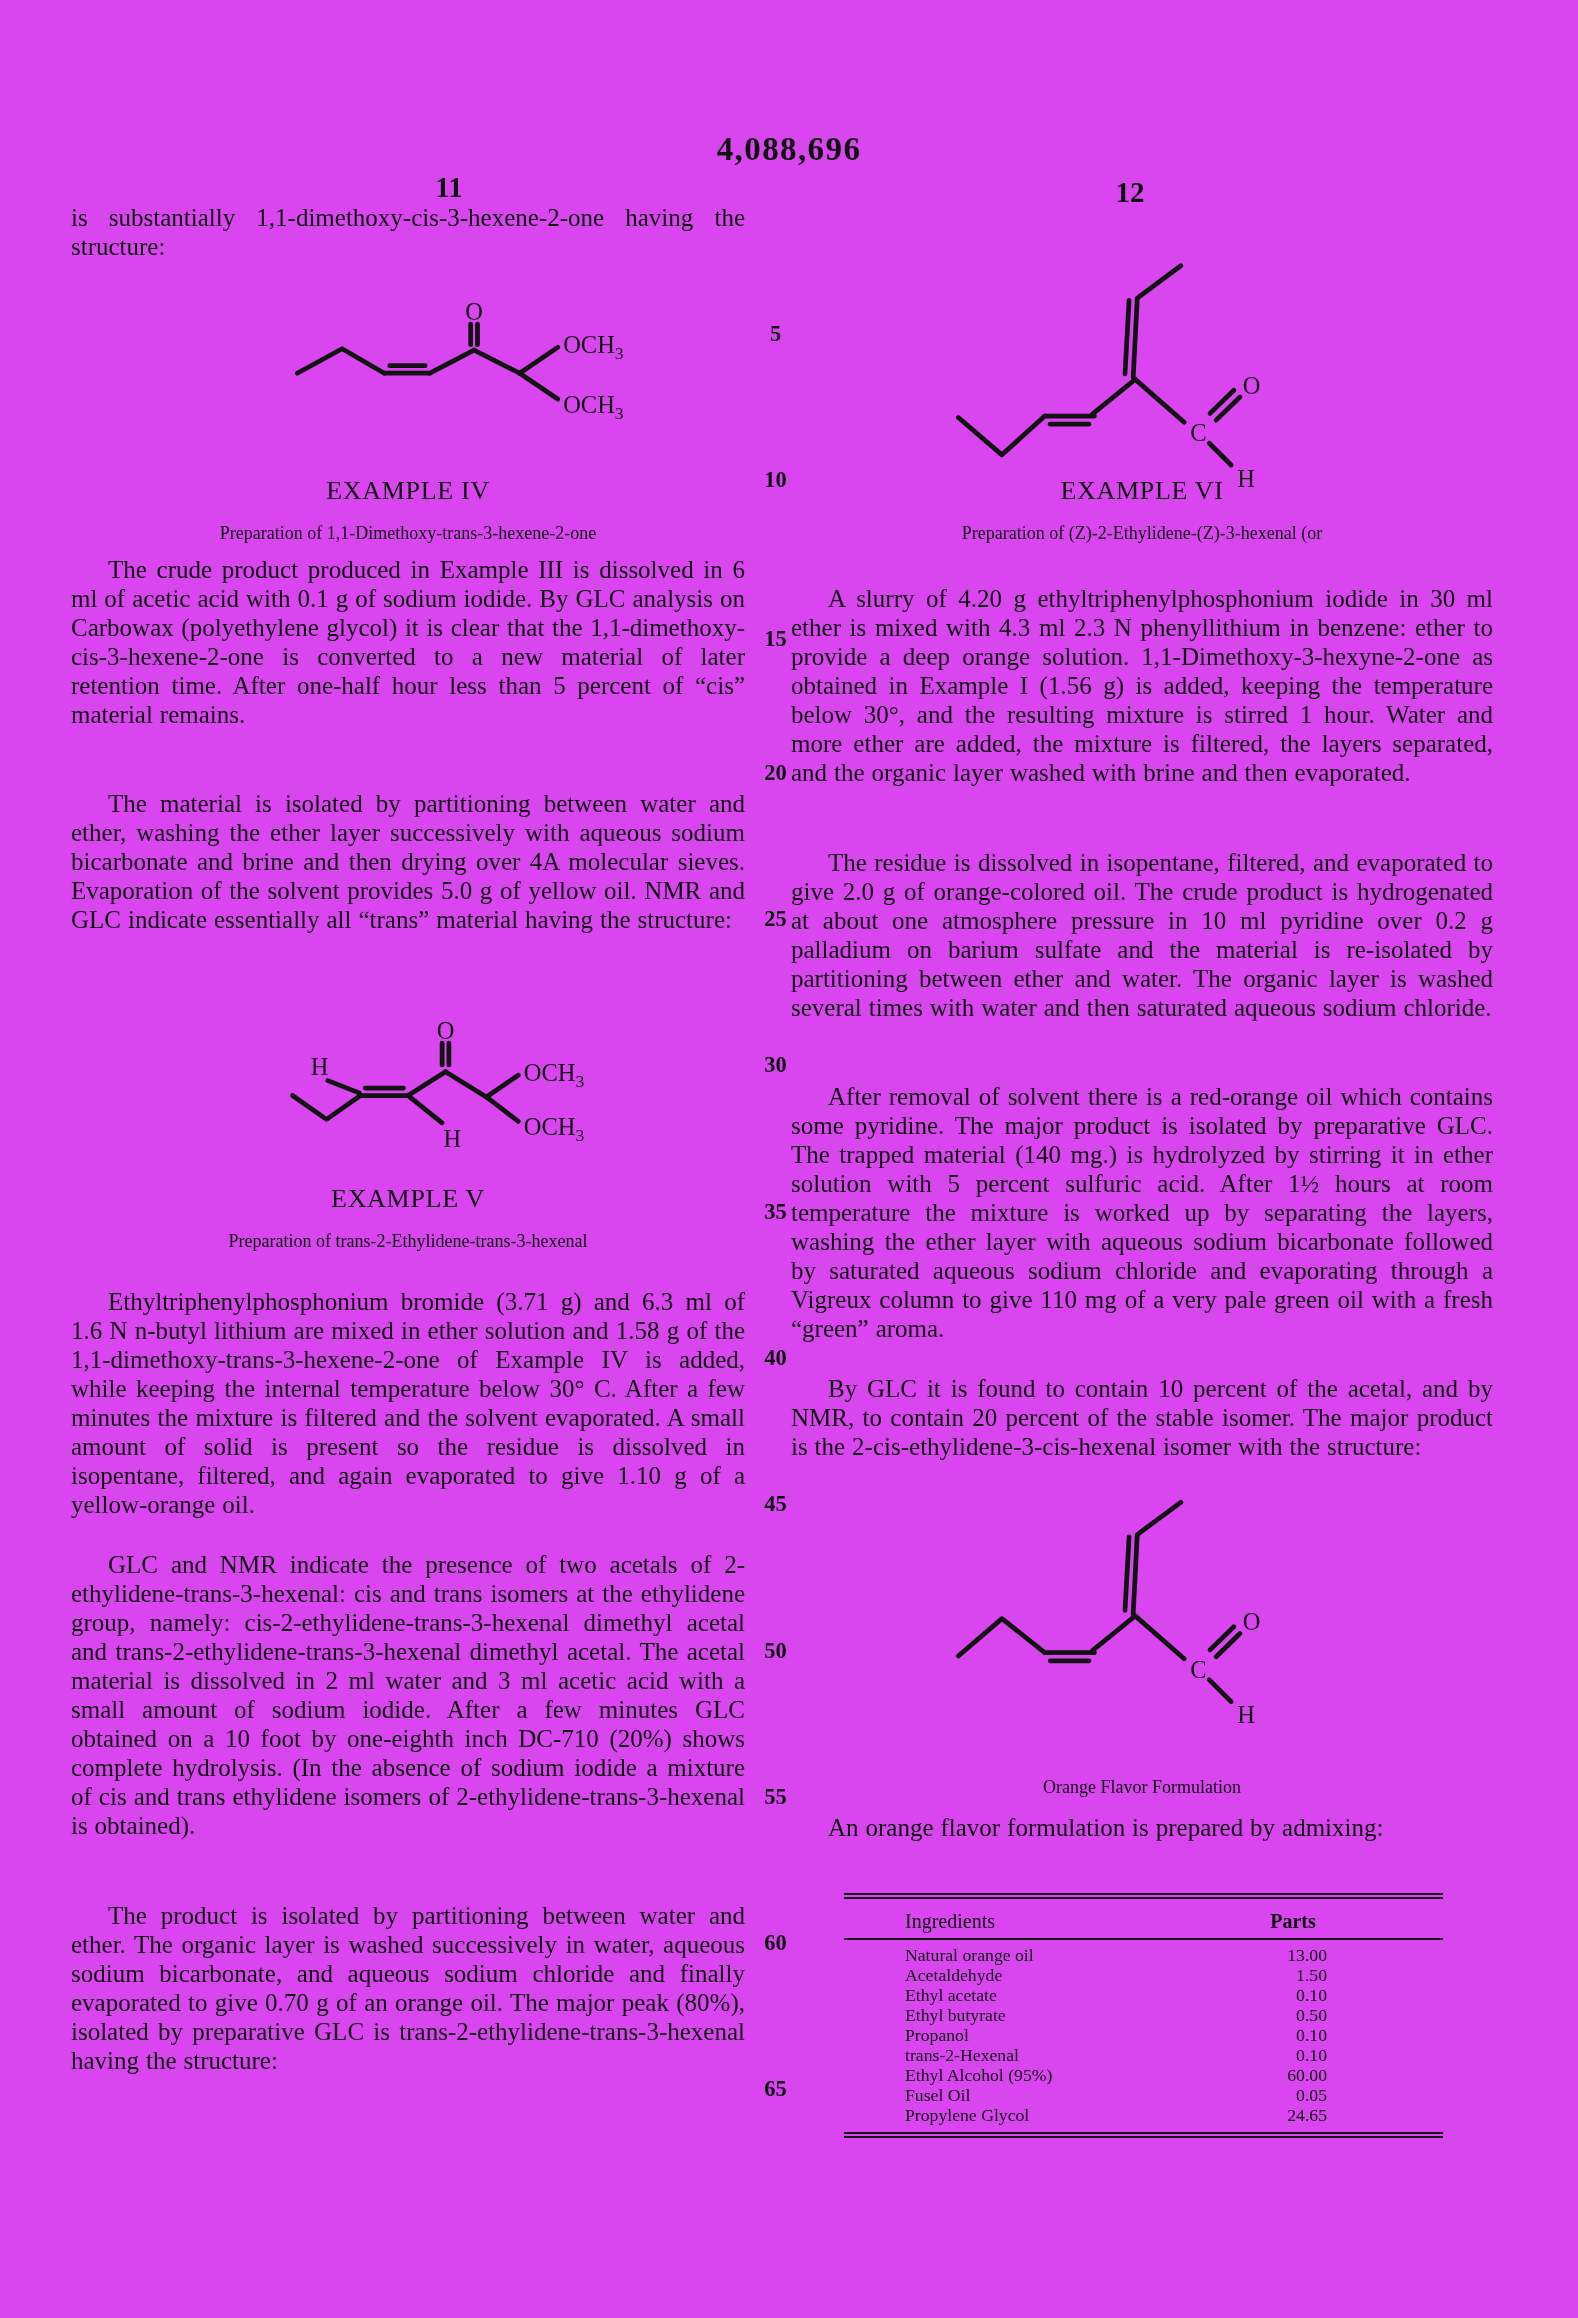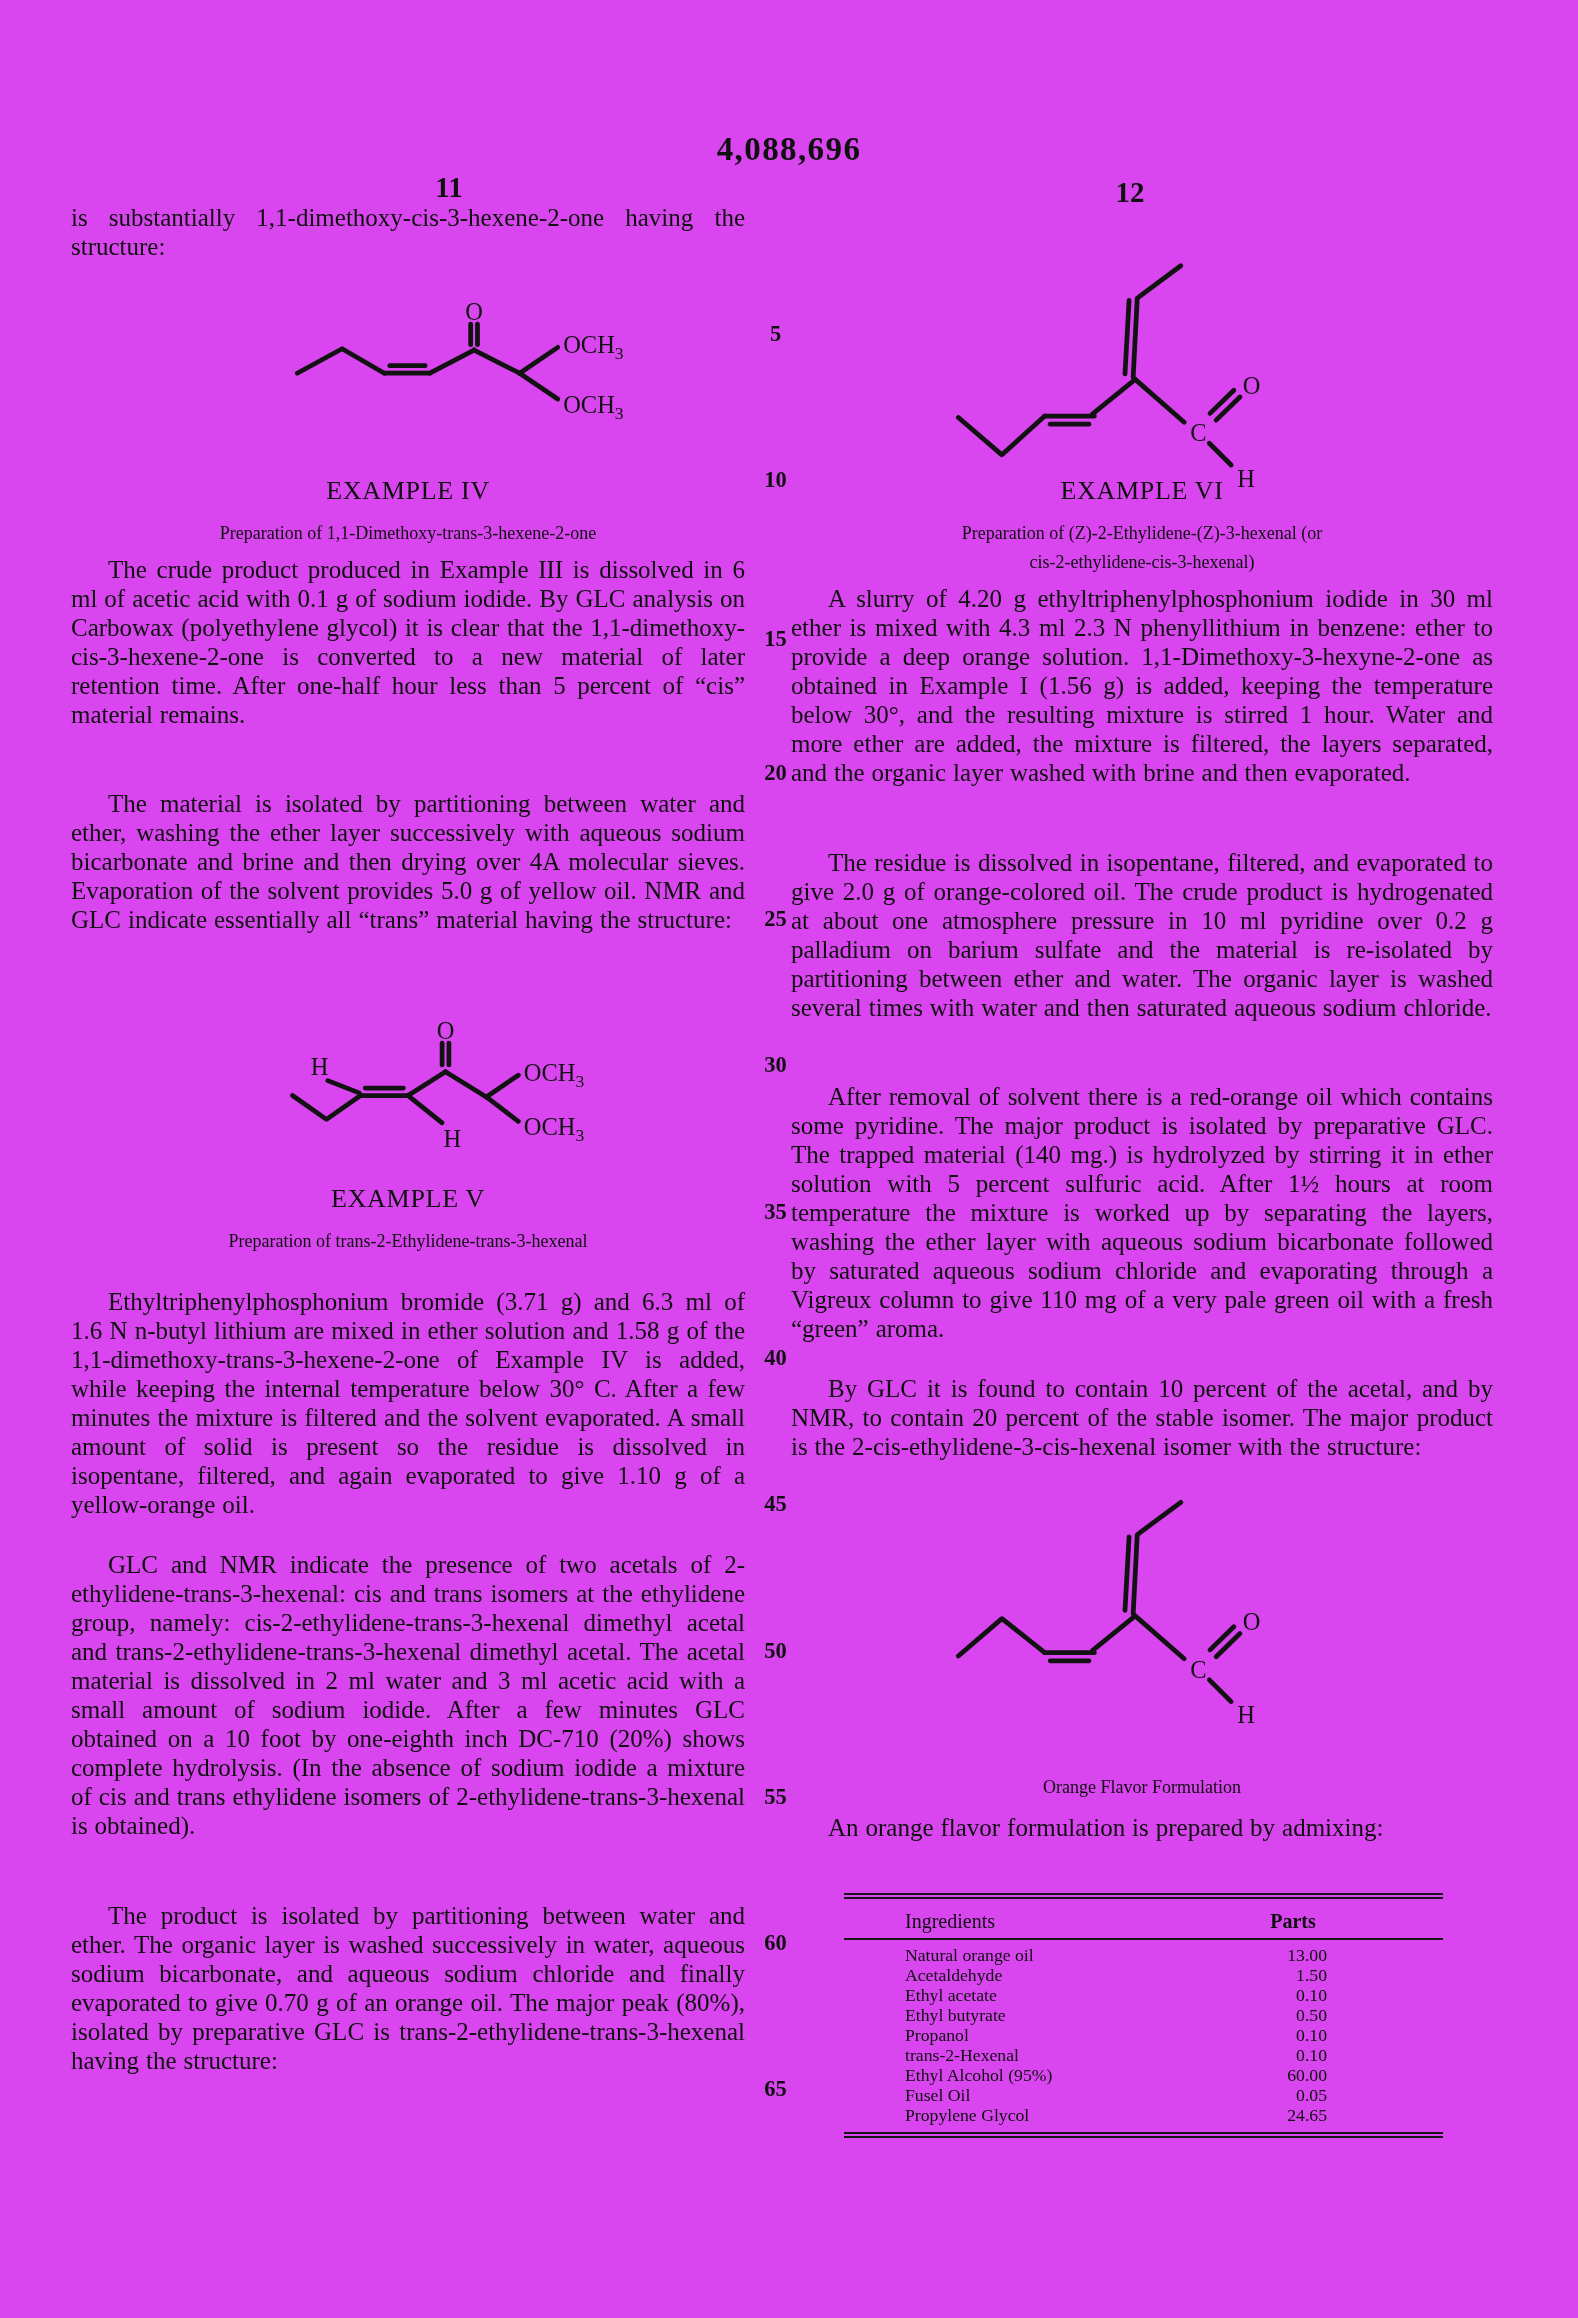--- a/index.html
+++ b/index.html
@@ -72,21 +72,20 @@
   <p class="abs body-text lcol indent" style="top:789px;">The material is isolated by partitioning between water and ether, washing the ether layer successively with aqueous sodium bicarbonate and brine and then drying over 4A molecular sieves. Evaporation of the solvent provides 5.0 g of yellow oil. NMR and GLC indicate essentially all “trans” material having the structure:</p>
 
   <div class="abs heading lcol" style="top:1184px;">EXAMPLE V</div>
   <div class="abs subheading lcol" style="top:1231px;">Preparation of trans-2-Ethylidene-trans-3-hexenal</div>
   <p class="abs body-text lcol indent" style="top:1287px;">Ethyltriphenylphosphonium bromide (3.71 g) and 6.3 ml of 1.6 N n-butyl lithium are mixed in ether solution and 1.58 g of the 1,1-dimethoxy-trans-3-hexene-2-one of Example IV is added, while keeping the internal temperature below 30° C. After a few minutes the mixture is filtered and the solvent evaporated. A small amount of solid is present so the residue is dissolved in isopentane, filtered, and again evaporated to give 1.10 g of a yellow-orange oil.</p>
   <p class="abs body-text lcol indent" style="top:1550px;">GLC and NMR indicate the presence of two acetals of 2-ethylidene-trans-3-hexenal: cis and trans isomers at the ethylidene group, namely: cis-2-ethylidene-trans-3-hexenal dimethyl acetal and trans-2-ethylidene-trans-3-hexenal dimethyl acetal. The acetal material is dissolved in 2 ml water and 3 ml acetic acid with a small amount of sodium iodide. After a few minutes GLC obtained on a 10 foot by one-eighth inch DC-710 (20%) shows complete hydrolysis. (In the absence of sodium iodide a mixture of cis and trans ethylidene isomers of 2-ethylidene-trans-3-hexenal is obtained).</p>
   <p class="abs body-text lcol indent" style="top:1901px;">The product is isolated by partitioning between water and ether. The organic layer is washed successively in water, aqueous sodium bicarbonate, and aqueous sodium chloride and finally evaporated to give 0.70 g of an orange oil. The major peak (80%), isolated by preparative GLC is trans-2-ethylidene-trans-3-hexenal having the structure:</p>
 
   <div class="abs heading rcol" style="top:476px;">EXAMPLE VI</div>
   <div class="abs subheading rcol" style="top:523px;">Preparation of (Z)-2-Ethylidene-(Z)-3-hexenal (or</div>
-  <div class="abs subheading rcol" style="top:552px;">cis-2-ethylidene-cis-3-hexenal)</div>
   <p class="abs body-text rcol indent" style="top:584px;">A slurry of 4.20 g ethyltriphenylphosphonium iodide in 30 ml ether is mixed with 4.3 ml 2.3 N phenyllithium in benzene: ether to provide a deep orange solution. 1,1-Dimethoxy-3-hexyne-2-one as obtained in Example I (1.56 g) is added, keeping the temperature below 30°, and the resulting mixture is stirred 1 hour. Water and more ether are added, the mixture is filtered, the layers separated, and the organic layer washed with brine and then evaporated.</p>
   <p class="abs body-text rcol indent" style="top:848px;">The residue is dissolved in isopentane, filtered, and evaporated to give 2.0 g of orange-colored oil. The crude product is hydrogenated at about one atmosphere pressure in 10 ml pyridine over 0.2 g palladium on barium sulfate and the material is re-isolated by partitioning between ether and water. The organic layer is washed several times with water and then saturated aqueous sodium chloride.</p>
   <p class="abs body-text rcol indent" style="top:1082px;">After removal of solvent there is a red-orange oil which contains some pyridine. The major product is isolated by preparative GLC. The trapped material (140 mg.) is hydrolyzed by stirring it in ether solution with 5 percent sulfuric acid. After 1½ hours at room temperature the mixture is worked up by separating the layers, washing the ether layer with aqueous sodium bicarbonate followed by saturated aqueous sodium chloride and evaporating through a Vigreux column to give 110 mg of a very pale green oil with a fresh “green” aroma.</p>
   <p class="abs body-text rcol indent" style="top:1374px;">By GLC it is found to contain 10 percent of the acetal, and by NMR, to contain 20 percent of the stable isomer. The major product is the 2-cis-ethylidene-3-cis-hexenal isomer with the structure:</p>
 
   <div class="abs subheading rcol" style="top:1777px;">Orange Flavor Formulation</div>
   <p class="abs body-text rcol indent" style="top:1813px;">An orange flavor formulation is prepared by admixing:</p>
 
   <div class="abs ftable">
     <div class="rule-double"></div>

